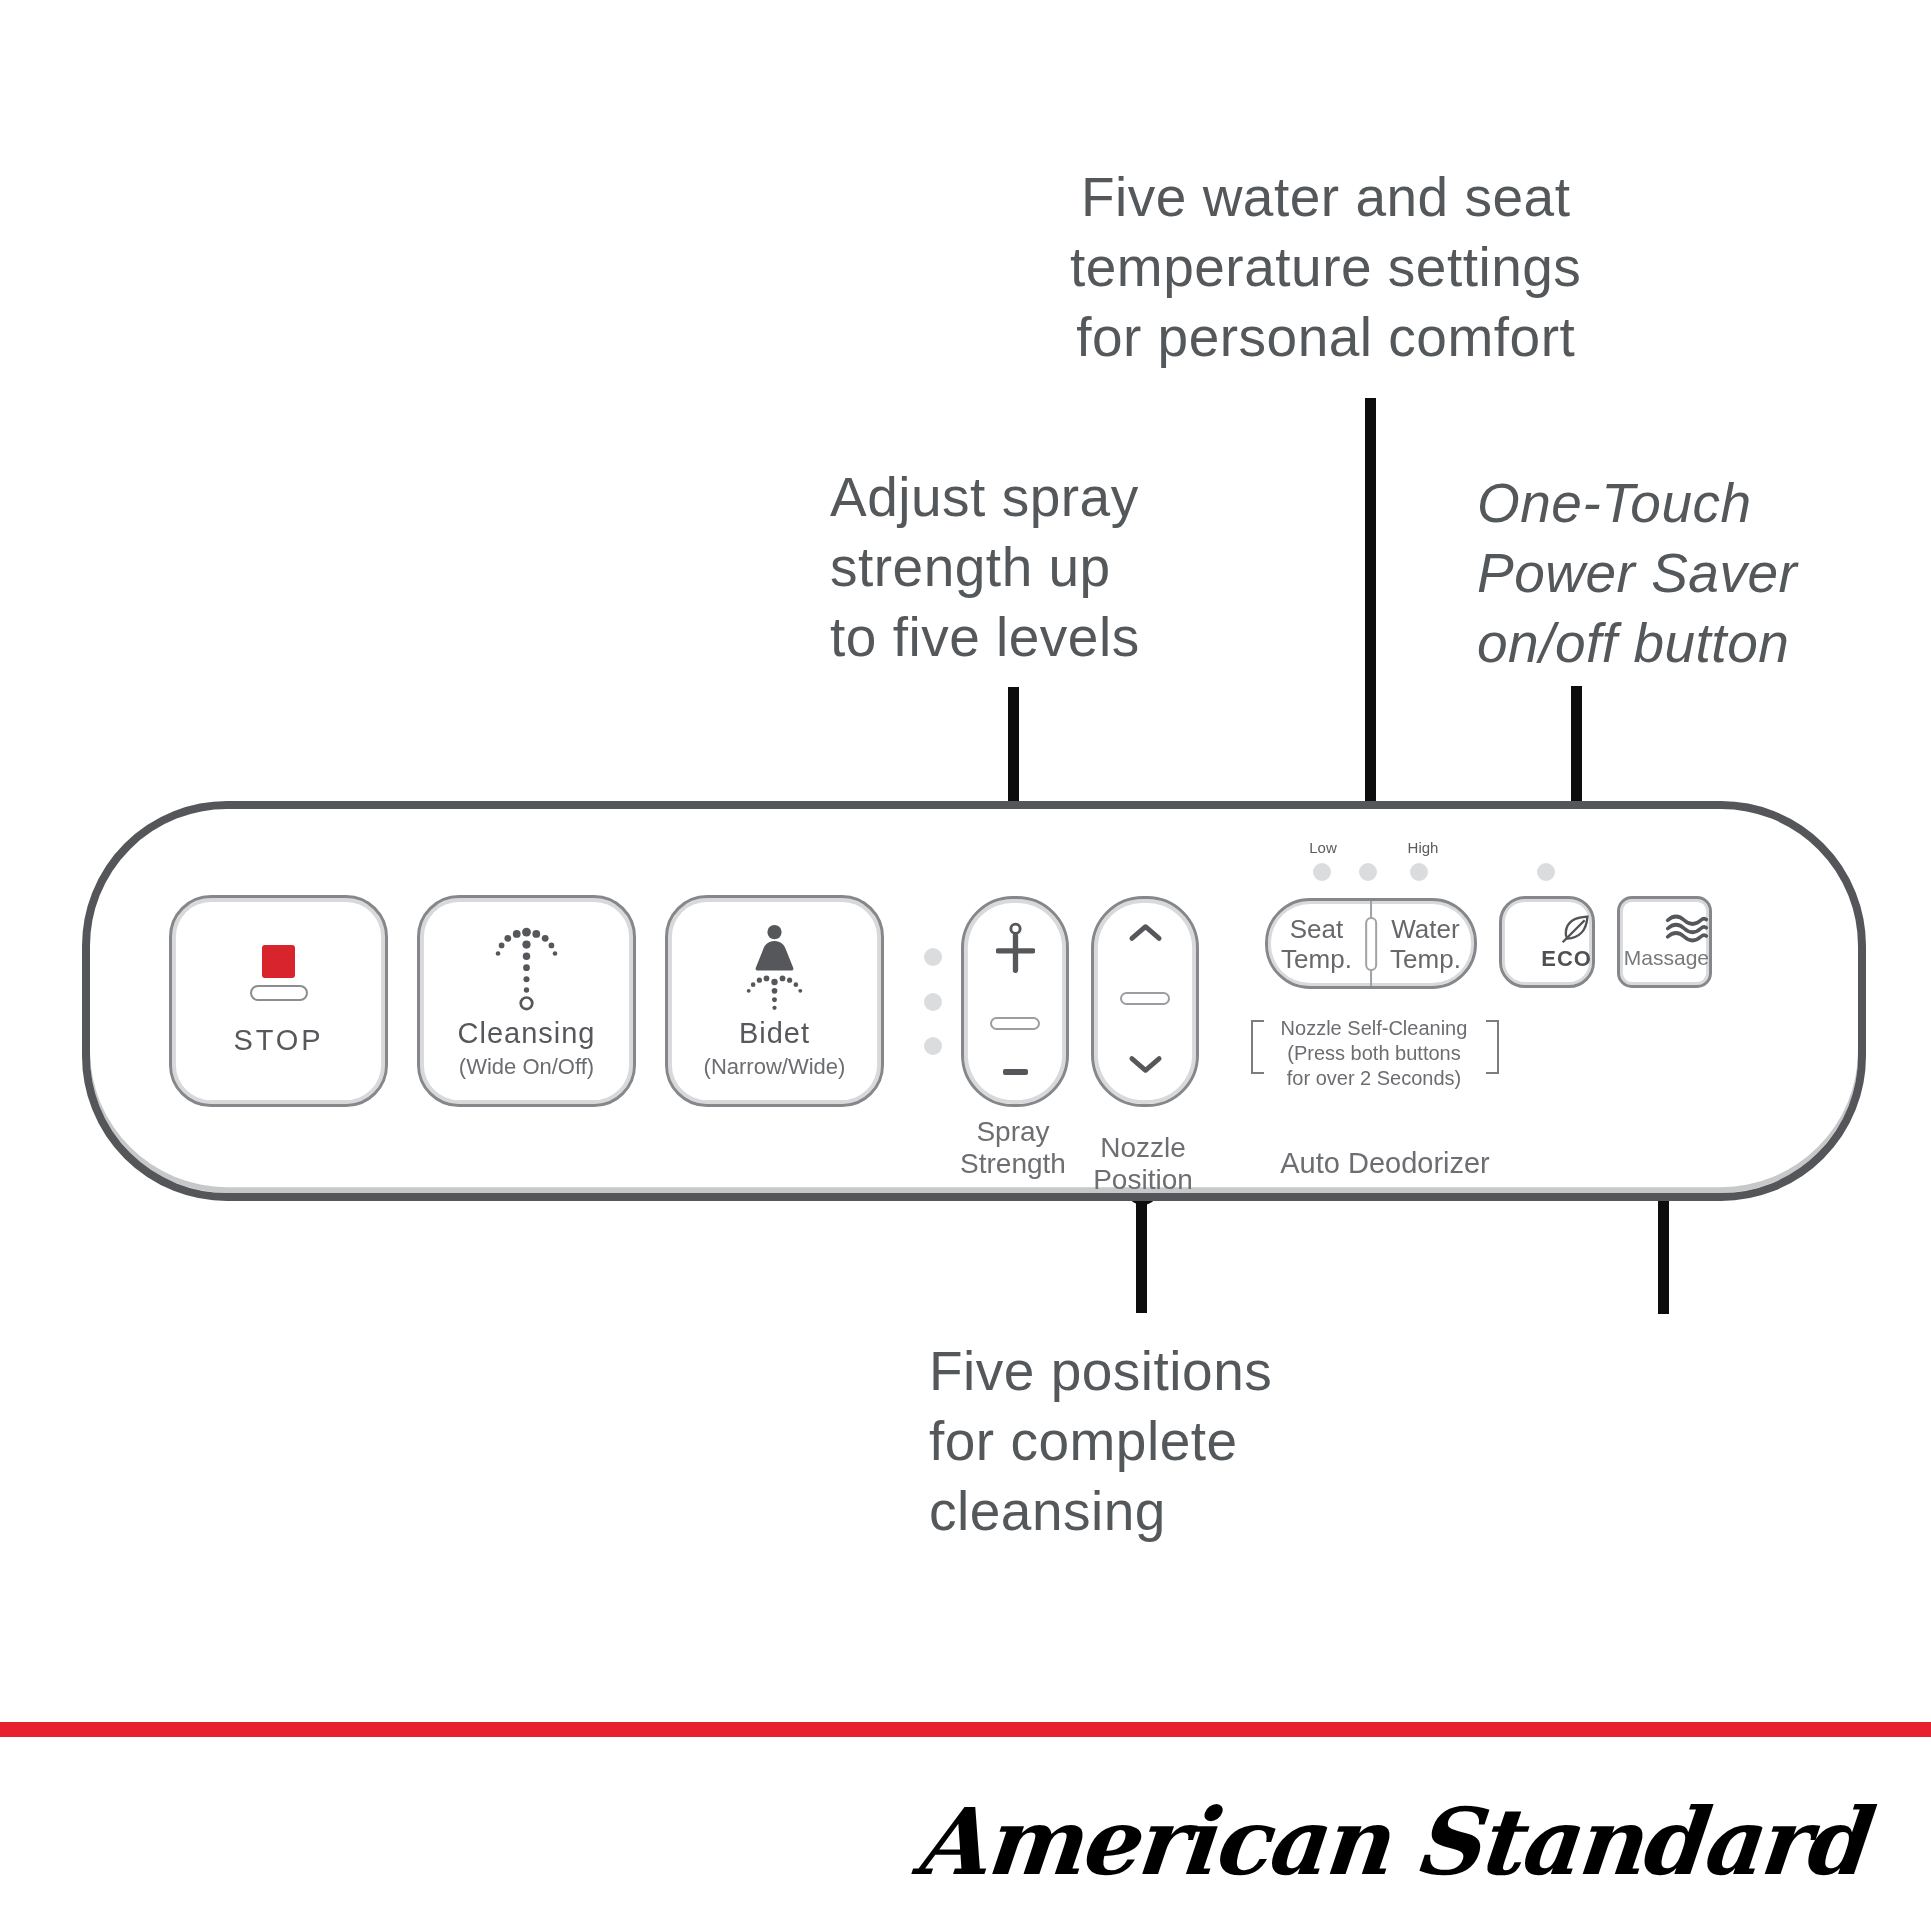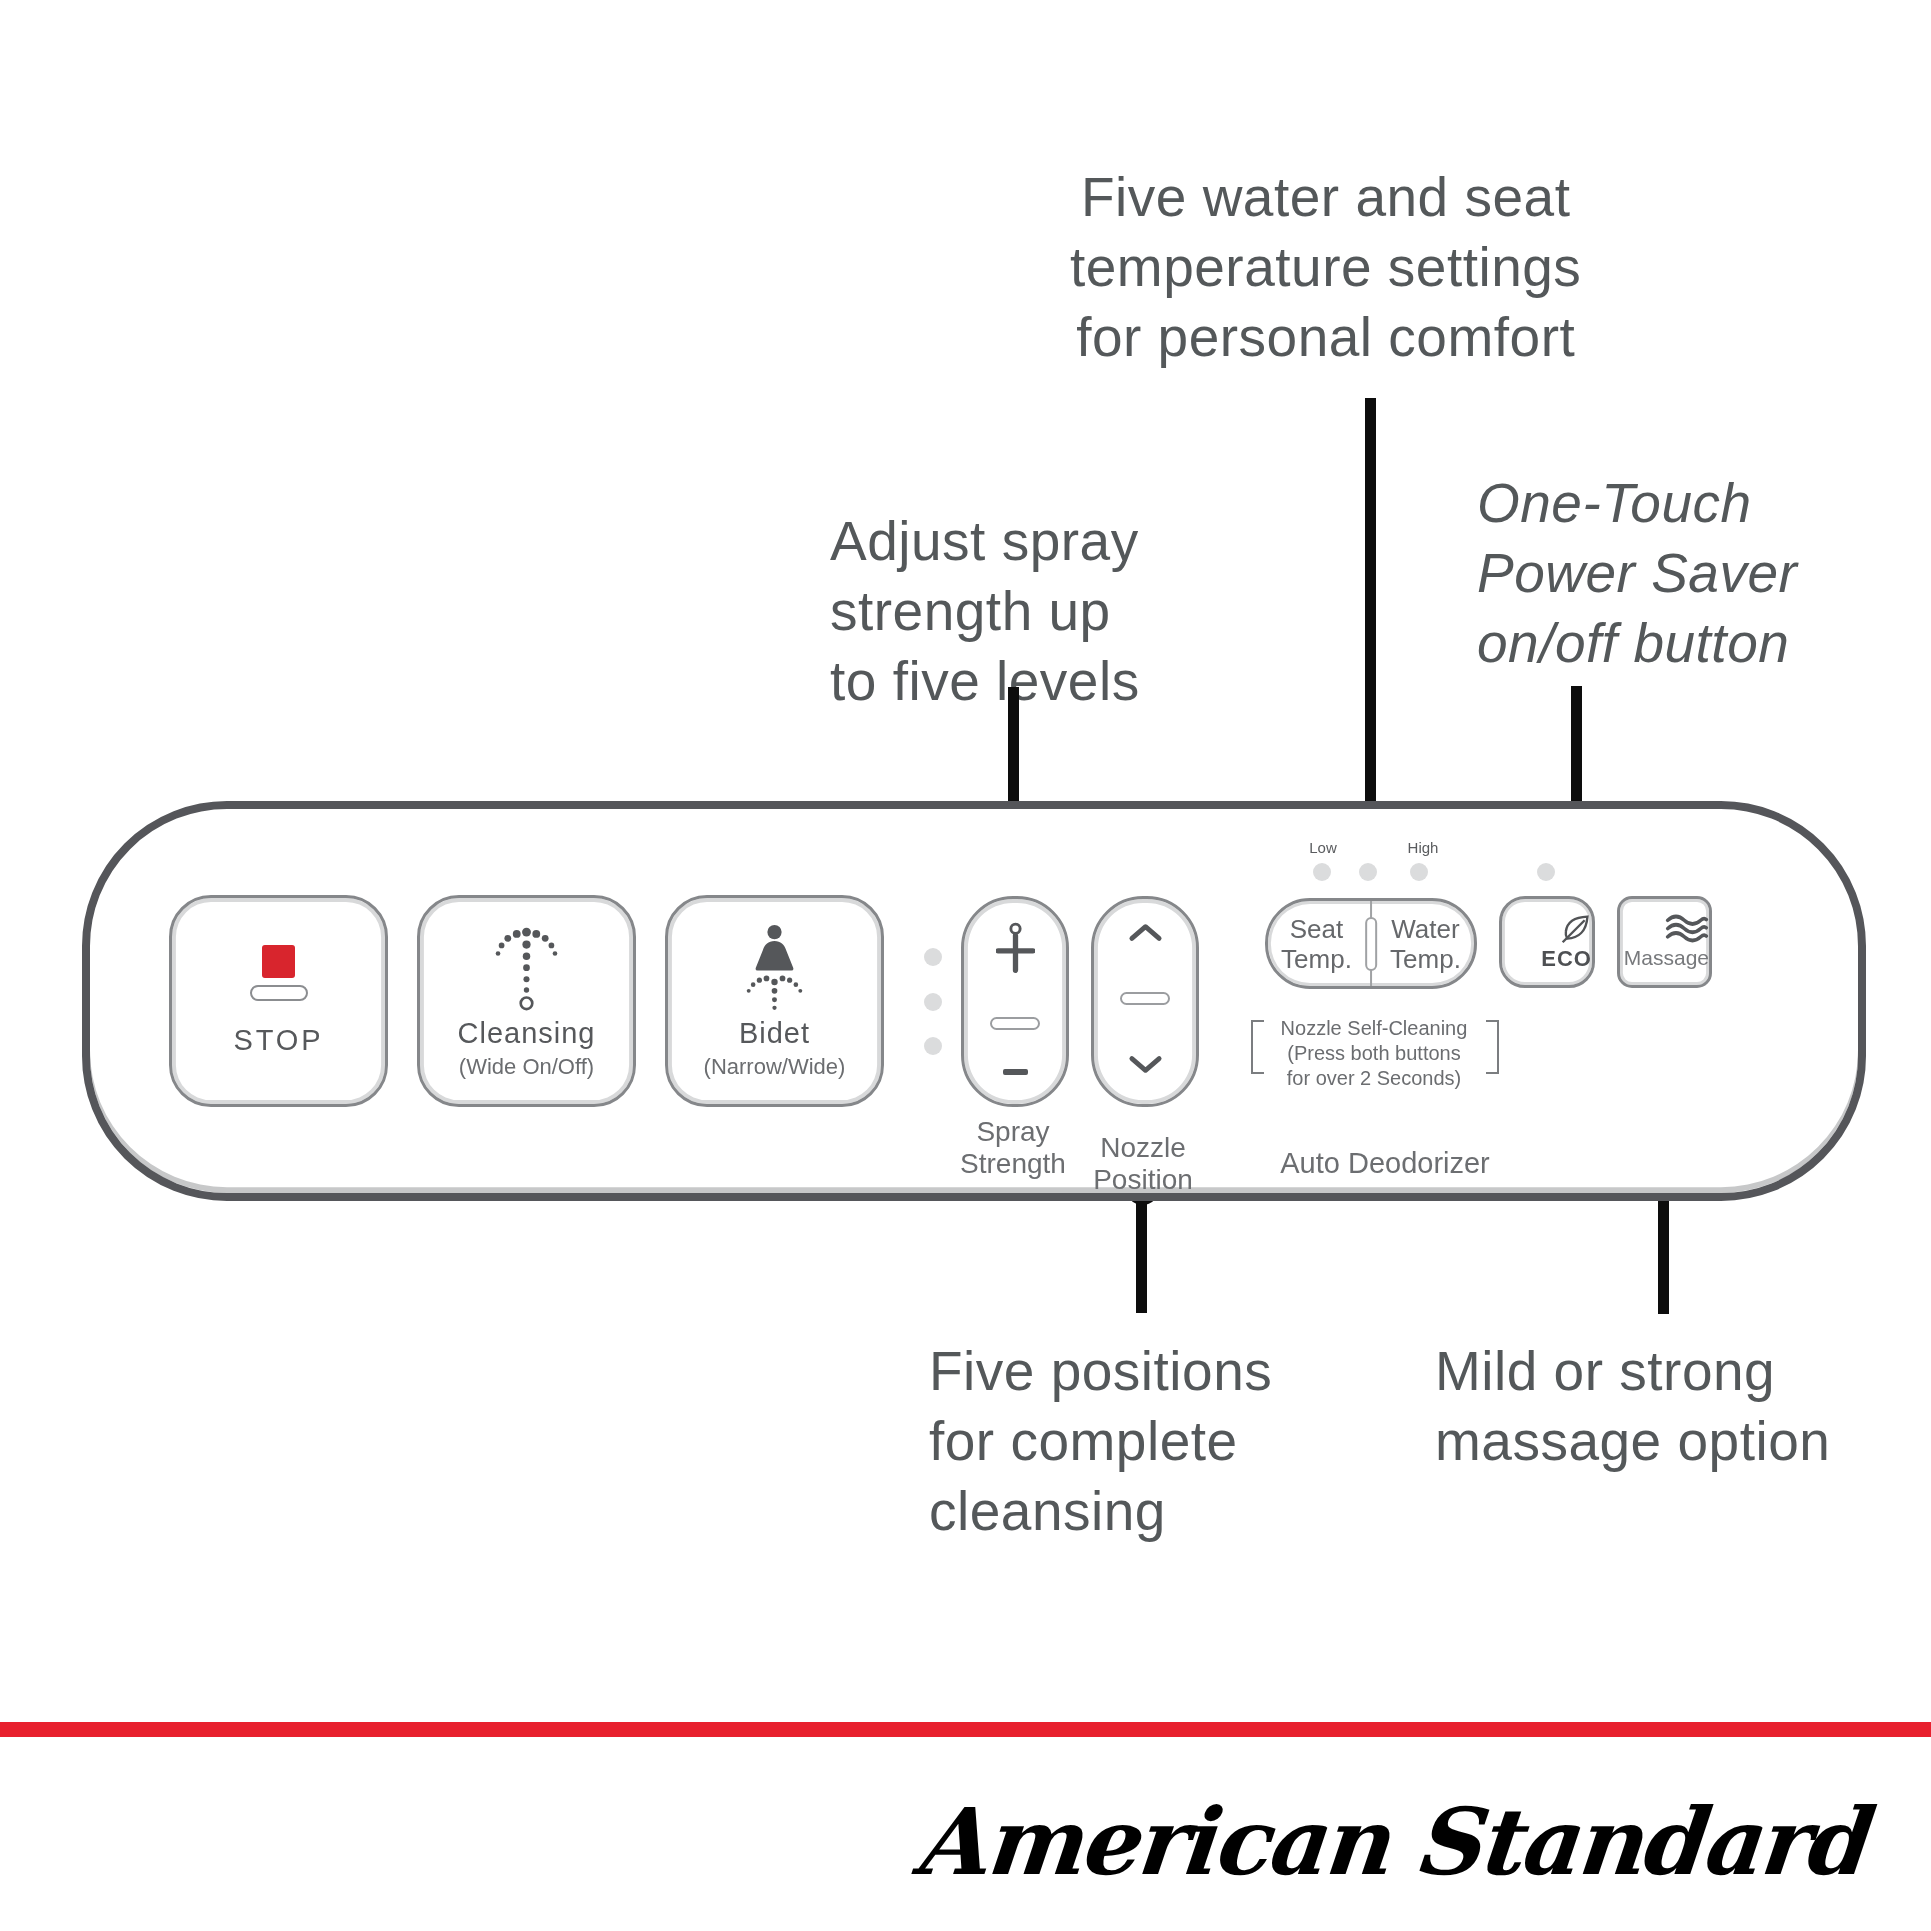--- a/index.html
+++ b/index.html
@@ -82,34 +82,32 @@
 </style>
 </head>
 <body>
 
 <div class="canvas">
 
   <div class="callout pre" style="left:1070px;top:162px;text-align:center;">Five water and seat
 temperature settings
 for personal comfort</div>
 
-  <div class="callout pre" style="left:830px;top:462px;margin-top:44px;">Adjust spray
+  <div class="callout pre" style="left:830px;top:462px;">Adjust spray
 strength up
 to five levels</div>
 
   <div class="callout pre" style="left:1477px;top:468px;font-style:italic;">One-Touch
 Power Saver
 on/off button</div>
 
   <div class="callout pre" style="left:929px;top:1336px;">Five positions
 for complete
 cleansing</div>
 
-  <div class="callout pre" style="left:1435px;top:1336px;">Mild or strong
-massage option</div>
 
   <div class="cline" style="left:1365px;top:398px;height:444px;"></div>
   <div class="cdot" style="left:1355px;top:826px;"></div>
 
   <div class="cline" style="left:1008px;top:687px;height:209px;"></div>
   <div class="cdot" style="left:997px;top:880px;"></div>
 
   <div class="cline" style="left:1571px;top:686px;height:209px;"></div>
   <div class="cdot" style="left:1560px;top:878px;"></div>
 

